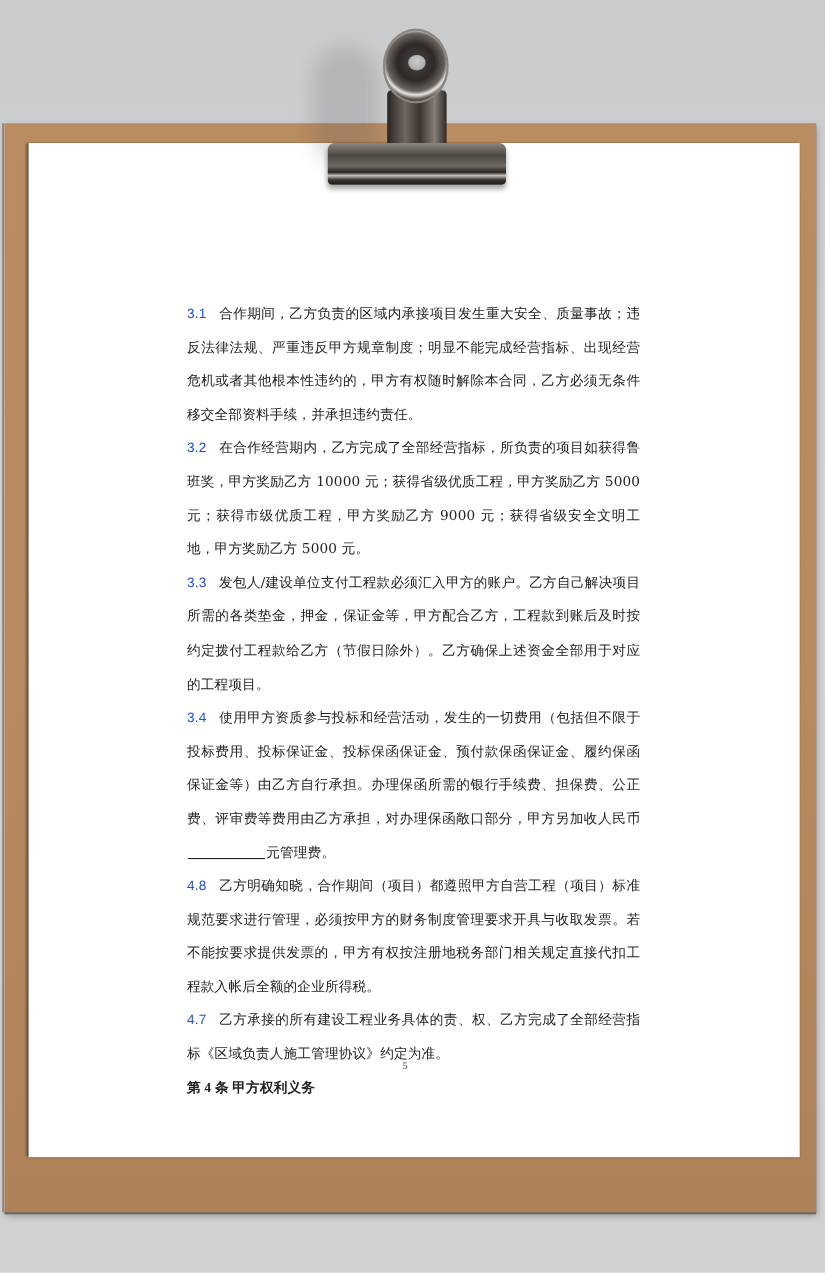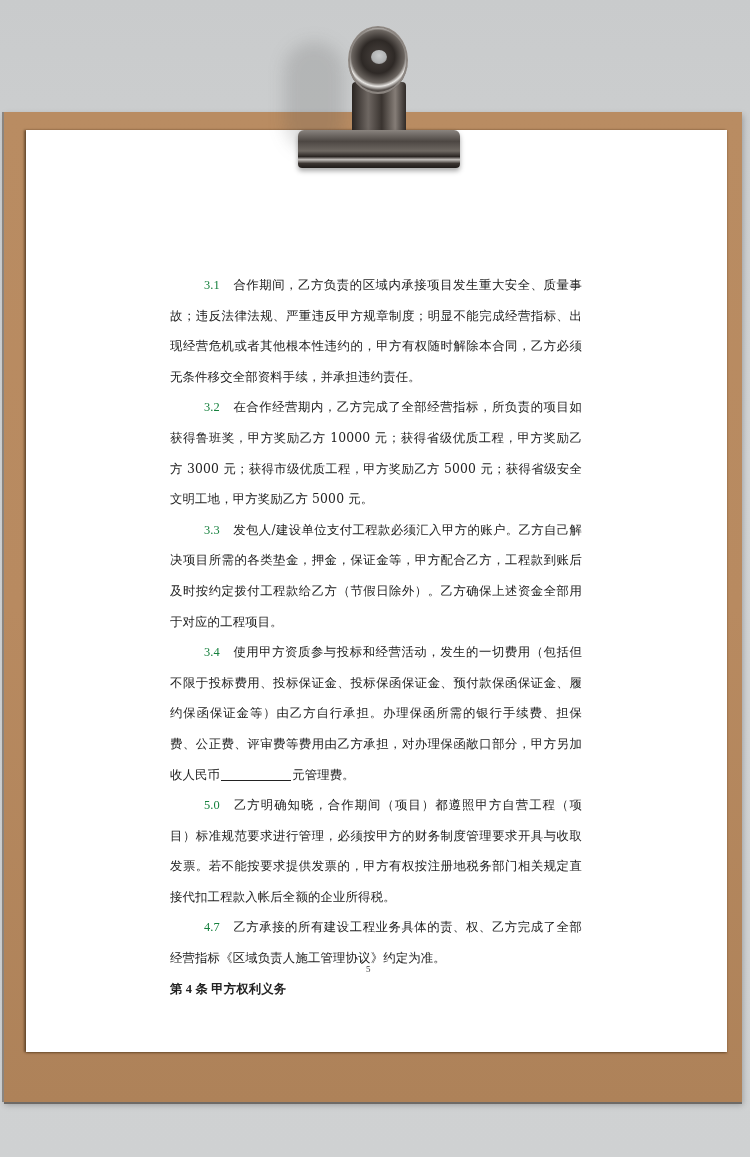--- a/index.html
+++ b/index.html
@@ -17,21 +17,21 @@
     position: absolute; left: 26px; top: 130px; width: 701px; height: 922px;
     background: #ffffff;
     box-shadow: -2px 0 2px rgba(60,40,20,0.55), 0 1px 2px rgba(90,60,30,0.6);
   }
   .content {
     position: absolute; left: 170px; top: 270px; width: 412px;
     font-size: 12.4px; color: #222; line-height: 30.6px;
     text-align: justify; letter-spacing: 0.15px;
   }
   .para { margin: 0; text-indent: 0; }
-  .para .num { font-family: Liberation Serif, serif; color: #15803d; display: inline-block; width: 29px; margin-left: 34px; }
+  .para .num { font-family: Liberation Sans, sans-serif; color: #1d4ed8; display: inline-block; width: 29px; }
   .blank { display: inline-block; width: 70px; border-bottom: 1px solid #222; height: 13px; vertical-align: -2px; margin: 0 1px; }
   .heading { font-weight: bold; font-family: Liberation Serif, serif; font-size: 12.4px; margin-top: 0; }
   .pagenum {
     position: absolute; left: 366px; top: 964px; font-size: 9px; color: #333;
     font-family: "Liberation Serif", serif;
   }
   
   .clip { position: absolute; left: 296px; top: 22px; width: 166px; height: 150px; }
   .clip .shadow { position: absolute; left: -12px; top: 20px; width: 60px; height: 110px; background: rgba(80,80,80,0.18); filter: blur(8px); border-radius: 30px; }
   .clip .ring {
@@ -65,30 +65,30 @@
   <div class="ring"></div>
   <div class="hole"></div>
   <div class="jaw"></div>
 </div>
 
 <div class="content">
   <p class="para">
     <span class="num">3.1</span><span>合作期间，乙方负责的区域内承接项目发生重大安全、质量事故；违反法律法规、严重违反甲方规章制度；明显不能完成经营指标、出现经营危机或者其他根本性违约的，甲方有权随时解除本合同，乙方必须无条件移交全部资料手续，并承担违约责任。</span>
   </p>
   <p class="para">
-    <span class="num">3.2</span><span>在合作经营期内，乙方完成了全部经营指标，所负责的项目如获得鲁班奖，甲方奖励乙方 10000 元；获得省级优质工程，甲方奖励乙方 3000 元；获得市级优质工程，甲方奖励乙方 5000 元；获得省级安全文明工地，甲方奖励乙方 5000 元。</span>
+    <span class="num">3.2</span><span>在合作经营期内，乙方完成了全部经营指标，所负责的项目如获得鲁班奖，甲方奖励乙方 10000 元；获得省级优质工程，甲方奖励乙方 5000 元；获得市级优质工程，甲方奖励乙方 9000 元；获得省级安全文明工地，甲方奖励乙方 5000 元。</span>
   </p>
   <p class="para">
     <span class="num">3.3</span><span>发包人/建设单位支付工程款必须汇入甲方的账户。乙方自己解决项目所需的各类垫金，押金，保证金等，甲方配合乙方，工程款到账后及时按约定拨付工程款给乙方（节假日除外）。乙方确保上述资金全部用于对应的工程项目。</span>
   </p>
   <p class="para">
     <span class="num">3.4</span><span>使用甲方资质参与投标和经营活动，发生的一切费用（包括但不限于投标费用、投标保证金、投标保函保证金、预付款保函保证金、履约保函保证金等）由乙方自行承担。办理保函所需的银行手续费、担保费、公正费、评审费等费用由乙方承担，对办理保函敞口部分，甲方另加收人民币</span><span class="blank"></span><span>元管理费。</span>
   </p>
   <p class="para">
-    <span class="num">5.0</span><span>乙方明确知晓，合作期间（项目）都遵照甲方自营工程（项目）标准规范要求进行管理，必须按甲方的财务制度管理要求开具与收取发票。若不能按要求提供发票的，甲方有权按注册地税务部门相关规定直接代扣工程款入帐后全额的企业所得税。</span>
+    <span class="num">4.8</span><span>乙方明确知晓，合作期间（项目）都遵照甲方自营工程（项目）标准规范要求进行管理，必须按甲方的财务制度管理要求开具与收取发票。若不能按要求提供发票的，甲方有权按注册地税务部门相关规定直接代扣工程款入帐后全额的企业所得税。</span>
   </p>
   <p class="para">
     <span class="num">4.7</span><span>乙方承接的所有建设工程业务具体的责、权、乙方完成了全部经营指标《区域负责人施工管理协议》约定为准。</span>
   </p>
   <p class="para heading">第 4 条  甲方权利义务</p>
 </div>
 
 <div class="pagenum">5</div>
 
 </body></html>

